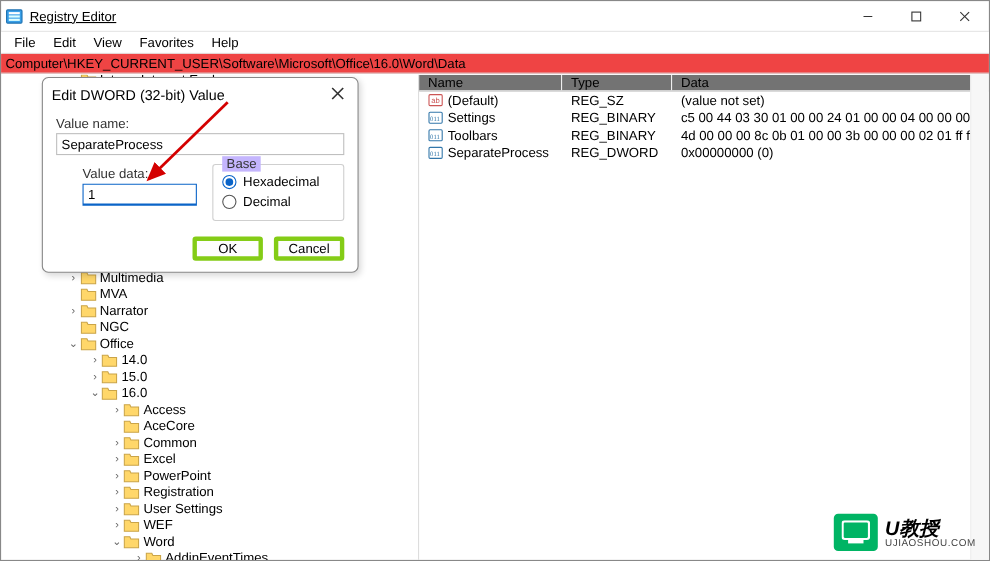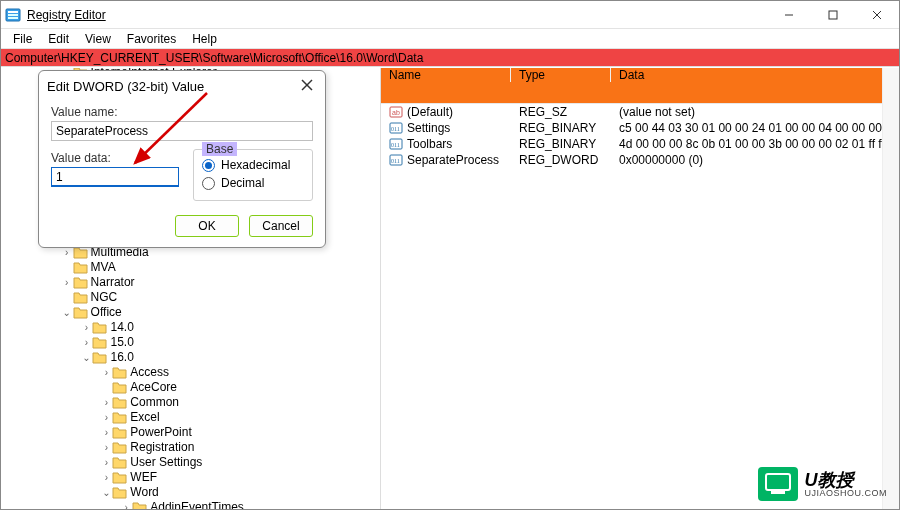--- a/index.html
+++ b/index.html
@@ -19,21 +19,21 @@
 
   
   .addressbar { height: 18px; line-height: 18px; padding: 0 4px; border-bottom: 1px solid #ddd; background: #ef4444; font-size: 12px; }
 
   
   .content { position: absolute; top: 67px; bottom: 0; left: 0; right: 0; display: flex; }
   .treepane { width: 380px; border-right: 1px solid #ddd; overflow: hidden; position: relative; }
   .listpane { flex: 1; overflow: auto; position: relative; }
 
   
-  .lvheader { display: flex; border-bottom: 1px solid #e8e8e8; height: 36px; align-items: flex-start; position: sticky; top: 0; background: #f97316; }
+  .lvheader { display: flex; border-bottom: 1px solid #e8e8e8; height: 15px; align-items: flex-start; position: sticky; top: 0; background: #737373; }
   .lvheader > div { padding: 0 8px; border-right: 1px solid #eee; font-size: 12px; }
   .lvrows { }
   .lvrow { display: flex; height: 16px; align-items: center; }
   .col-name { width: 130px; display: flex; align-items: center; gap: 4px; padding-left: 8px; }
   .col-type { width: 100px; padding-left: 8px; }
   .col-data { flex: 1; padding-left: 8px; white-space: nowrap; overflow: hidden; text-overflow: ellipsis; }
 
   .valicon { width: 14px; height: 14px; flex: none; }
   .valicon svg { width: 100%; height: 100%; }
 
@@ -45,31 +45,31 @@
   .tree .fld { width: 15px; height: 13px; margin-right: 3px; flex: none; }
   .tree .fld svg { width: 100%; height: 100%; display: block; }
 
   
   .dialog { position: absolute; left: 37px; top: 2px; width: 288px; background: #fff; border: 1px solid #888; box-shadow: 2px 2px 6px rgba(0,0,0,0.15); border-radius: 6px; }
   .dialog .dlg-title { height: 30px; display: flex; align-items: center; padding: 0 8px; font-size: 13px; }
   .dialog .dlg-close { margin-left: auto; font-size: 14px; width: 20px; text-align: center; }
   .dialog .dlg-body { padding: 2px 12px 10px 12px; }
   .dlg-label { font-size: 12px; color: #333; margin-top: 2px; }
   .dlg-field { border: 1px solid #bfbfbf; height: 20px; padding: 0 4px; font-size: 12px; background: #fff; display: flex; align-items: center; margin-top: 2px; }
-  .dlg-row { display: flex; gap: 14px; margin-top: 8px; }
+  .dlg-row { display: flex; gap: 14px; margin-top: 8px; margin-left: 24px; }
   .dlg-left { flex: 1; }
   .dlg-field.focused { border: 1px solid #0a64c8; border-bottom: 2px solid #0a64c8; }
   .groupbox { border: 1px solid #cfcfcf; border-radius: 3px; padding: 6px 8px 8px 8px; width: 120px; position: relative; }
   .groupbox .legend { position: absolute; top: -8px; left: 8px; background: #c4b5fd; padding: 0 4px; font-size: 12px; color: #333; }
   .radio-row { display: flex; align-items: center; gap: 6px; height: 18px; font-size: 12px; }
   .radio { width: 13px; height: 13px; border-radius: 50%; border: 1.5px solid #555; display: flex; align-items: center; justify-content: center; flex: none; }
   .radio.checked::after { content: ""; width: 7px; height: 7px; border-radius: 50%; background: #0a64c8; }
   .radio.checked { border-color: #0a64c8; }
   .dlg-buttons { display: flex; justify-content: flex-end; gap: 10px; margin-top: 14px; }
-  .btn { width: 64px; height: 22px; border: 1px solid #84cc16; border-radius: 3px; background: #fdfdfd; display: flex; align-items: center; justify-content: center; font-size: 12px; }
+  .btn { width: 64px; height: 22px; border: 4px solid #84cc16; border-radius: 3px; background: #fdfdfd; display: flex; align-items: center; justify-content: center; font-size: 12px; }
 
   
   .arrow { position: absolute; left: 88px; top: 14px; pointer-events: none; }
 
   
   .watermark { position: absolute; right: 12px; bottom: 8px; display: flex; align-items: center; gap: 6px; }
   .wm-badge { background: #00b464; width: 40px; height: 34px; border-radius: 4px; display:flex; align-items:center; justify-content:center; color:#fff; font-weight:bold; }
   .wm-text { display: flex; flex-direction: column; line-height: 1; }
   .wm-text .t1 { font-size: 18px; font-weight: 700; font-style: italic; }
   .wm-text .t2 { font-size: 9px; color: #444; letter-spacing: 0.5px; }

